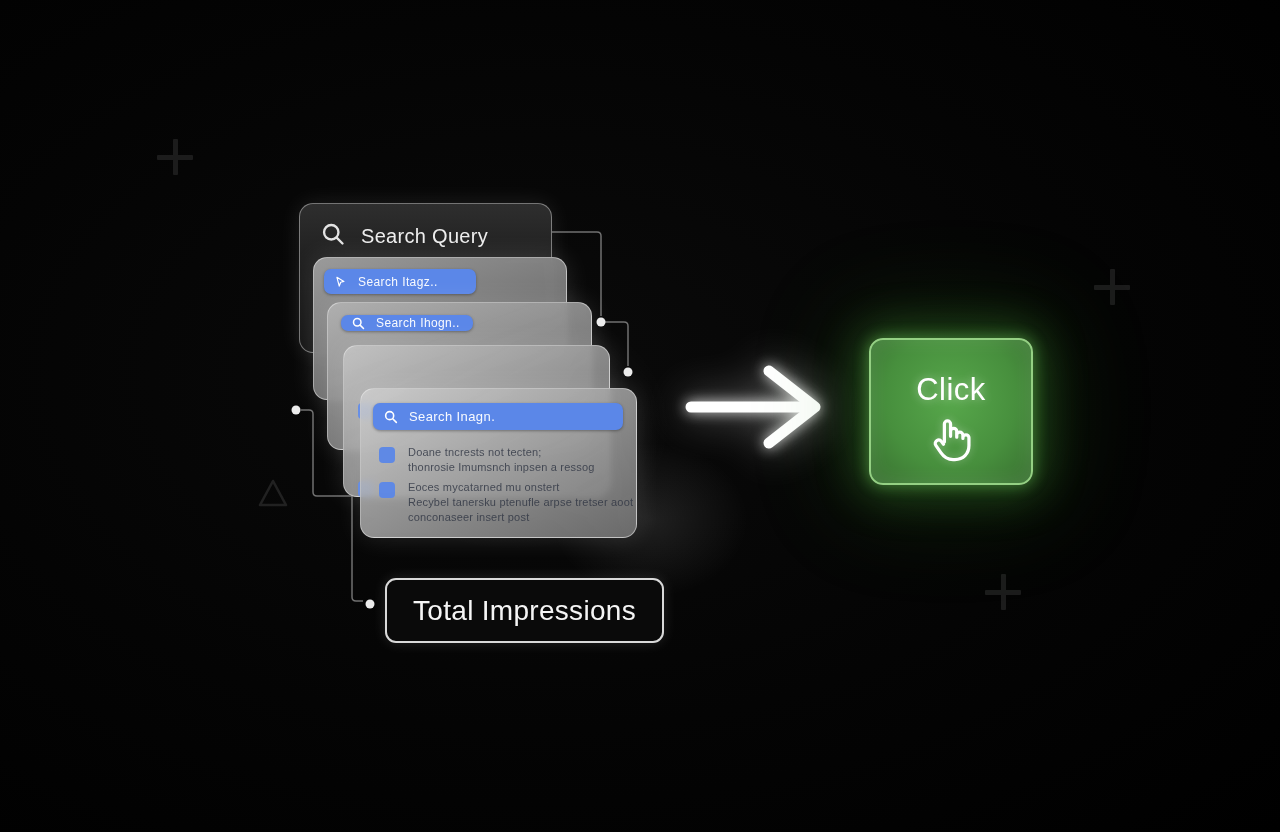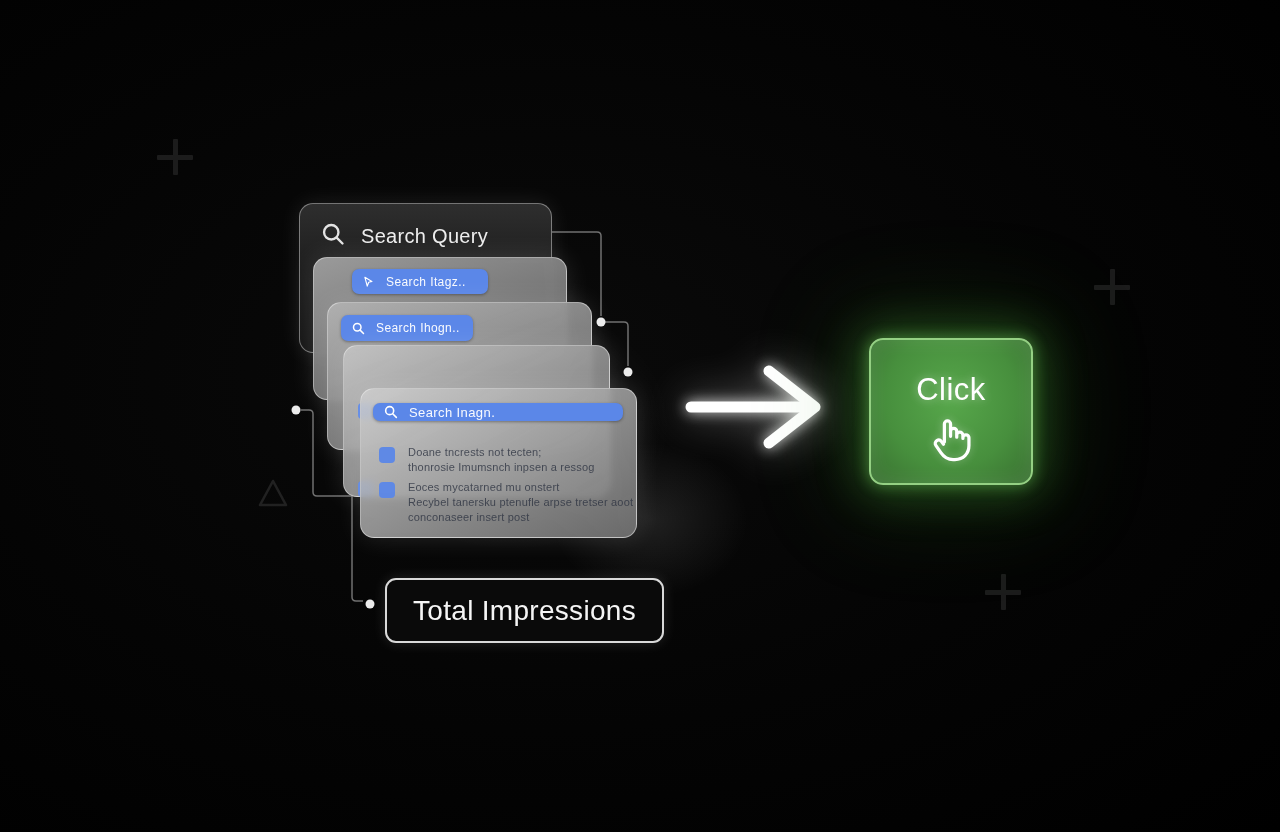--- a/index.html
+++ b/index.html
@@ -122,49 +122,49 @@
         <svg width="27" height="27" viewBox="0 0 24 24" fill="none" stroke="#e3e3e3" stroke-width="2.1" stroke-linecap="round">
           <circle cx="10" cy="10" r="6.4"></circle>
             <line x1="14.8" y1="14.8" x2="20" y2="20"></line>
         </svg>
       </span>
       <span class="label">Search Query</span>
     </div>
   </div>
 
   <div class="card frost f2" style="left:313px;top:257px;width:254px;height:143px;z-index:3;">
-    <div class="bar" style="left:10px;top:11px;width:136px;height:25px;background:#5b87e8;margin-left:28px;">
+    <div class="bar" style="left:10px;top:11px;width:152px;height:25px;background:#5b87e8;">
       <span class="icon">
         <svg width="14" height="14" viewBox="0 0 24 24" fill="none" stroke="#fff" stroke-width="2" stroke-linejoin="round">
           <path d="M5 4 L17 11 L11.5 12.5 L9 19 Z"></path>
         </svg>
       </span>
       <span class="txt" style="font-size:12px;">Search Itagz..</span>
     </div>
   </div>
 
   <div class="card frost f3" style="left:327px;top:302px;width:265px;height:148px;z-index:4;">
-    <div class="bar" style="left:13px;top:12px;width:132px;height:26px;background:#5b87e8;">
+    <div class="bar" style="left:13px;top:12px;width:132px;height:16px;background:#5b87e8;">
       <span class="icon">
         <svg width="15" height="15" viewBox="0 0 24 24" fill="none" stroke="#fff" stroke-width="2.4" stroke-linecap="round">
           <circle cx="10" cy="10" r="6"></circle>
             <line x1="14.6" y1="14.6" x2="20" y2="20"></line>
         </svg>
       </span>
       <span class="txt" style="font-size:12px;">Search Ihogn..</span>
     </div>
   </div>
 
   <div class="card frost f4" style="left:343px;top:345px;width:267px;height:152px;z-index:5;">
     <div class="bullet" style="position:absolute;left:14px;top:57px;background:#5b87e8;"></div>
     <div class="bullet" style="position:absolute;left:14px;top:135px;background:#5b87e8;"></div>
   </div>
 
   <div class="card frost f5" style="left:360px;top:388px;width:277px;height:150px;z-index:6;">
-    <div class="bar" style="left:12px;top:14px;width:250px;height:18px;background:#5b87e8;">
+    <div class="bar" style="left:12px;top:14px;width:250px;height:27px;background:#5b87e8;">
       <span class="icon">
         <svg width="16" height="16" viewBox="0 0 24 24" fill="none" stroke="#fff" stroke-width="2.4" stroke-linecap="round">
           <circle cx="10" cy="10" r="6"></circle>
             <line x1="14.6" y1="14.6" x2="20" y2="20"></line>
         </svg>
       </span>
       <span class="txt">Search Inagn.</span>
     </div>
 
     <div class="result" style="left:18px;top:91px;">

